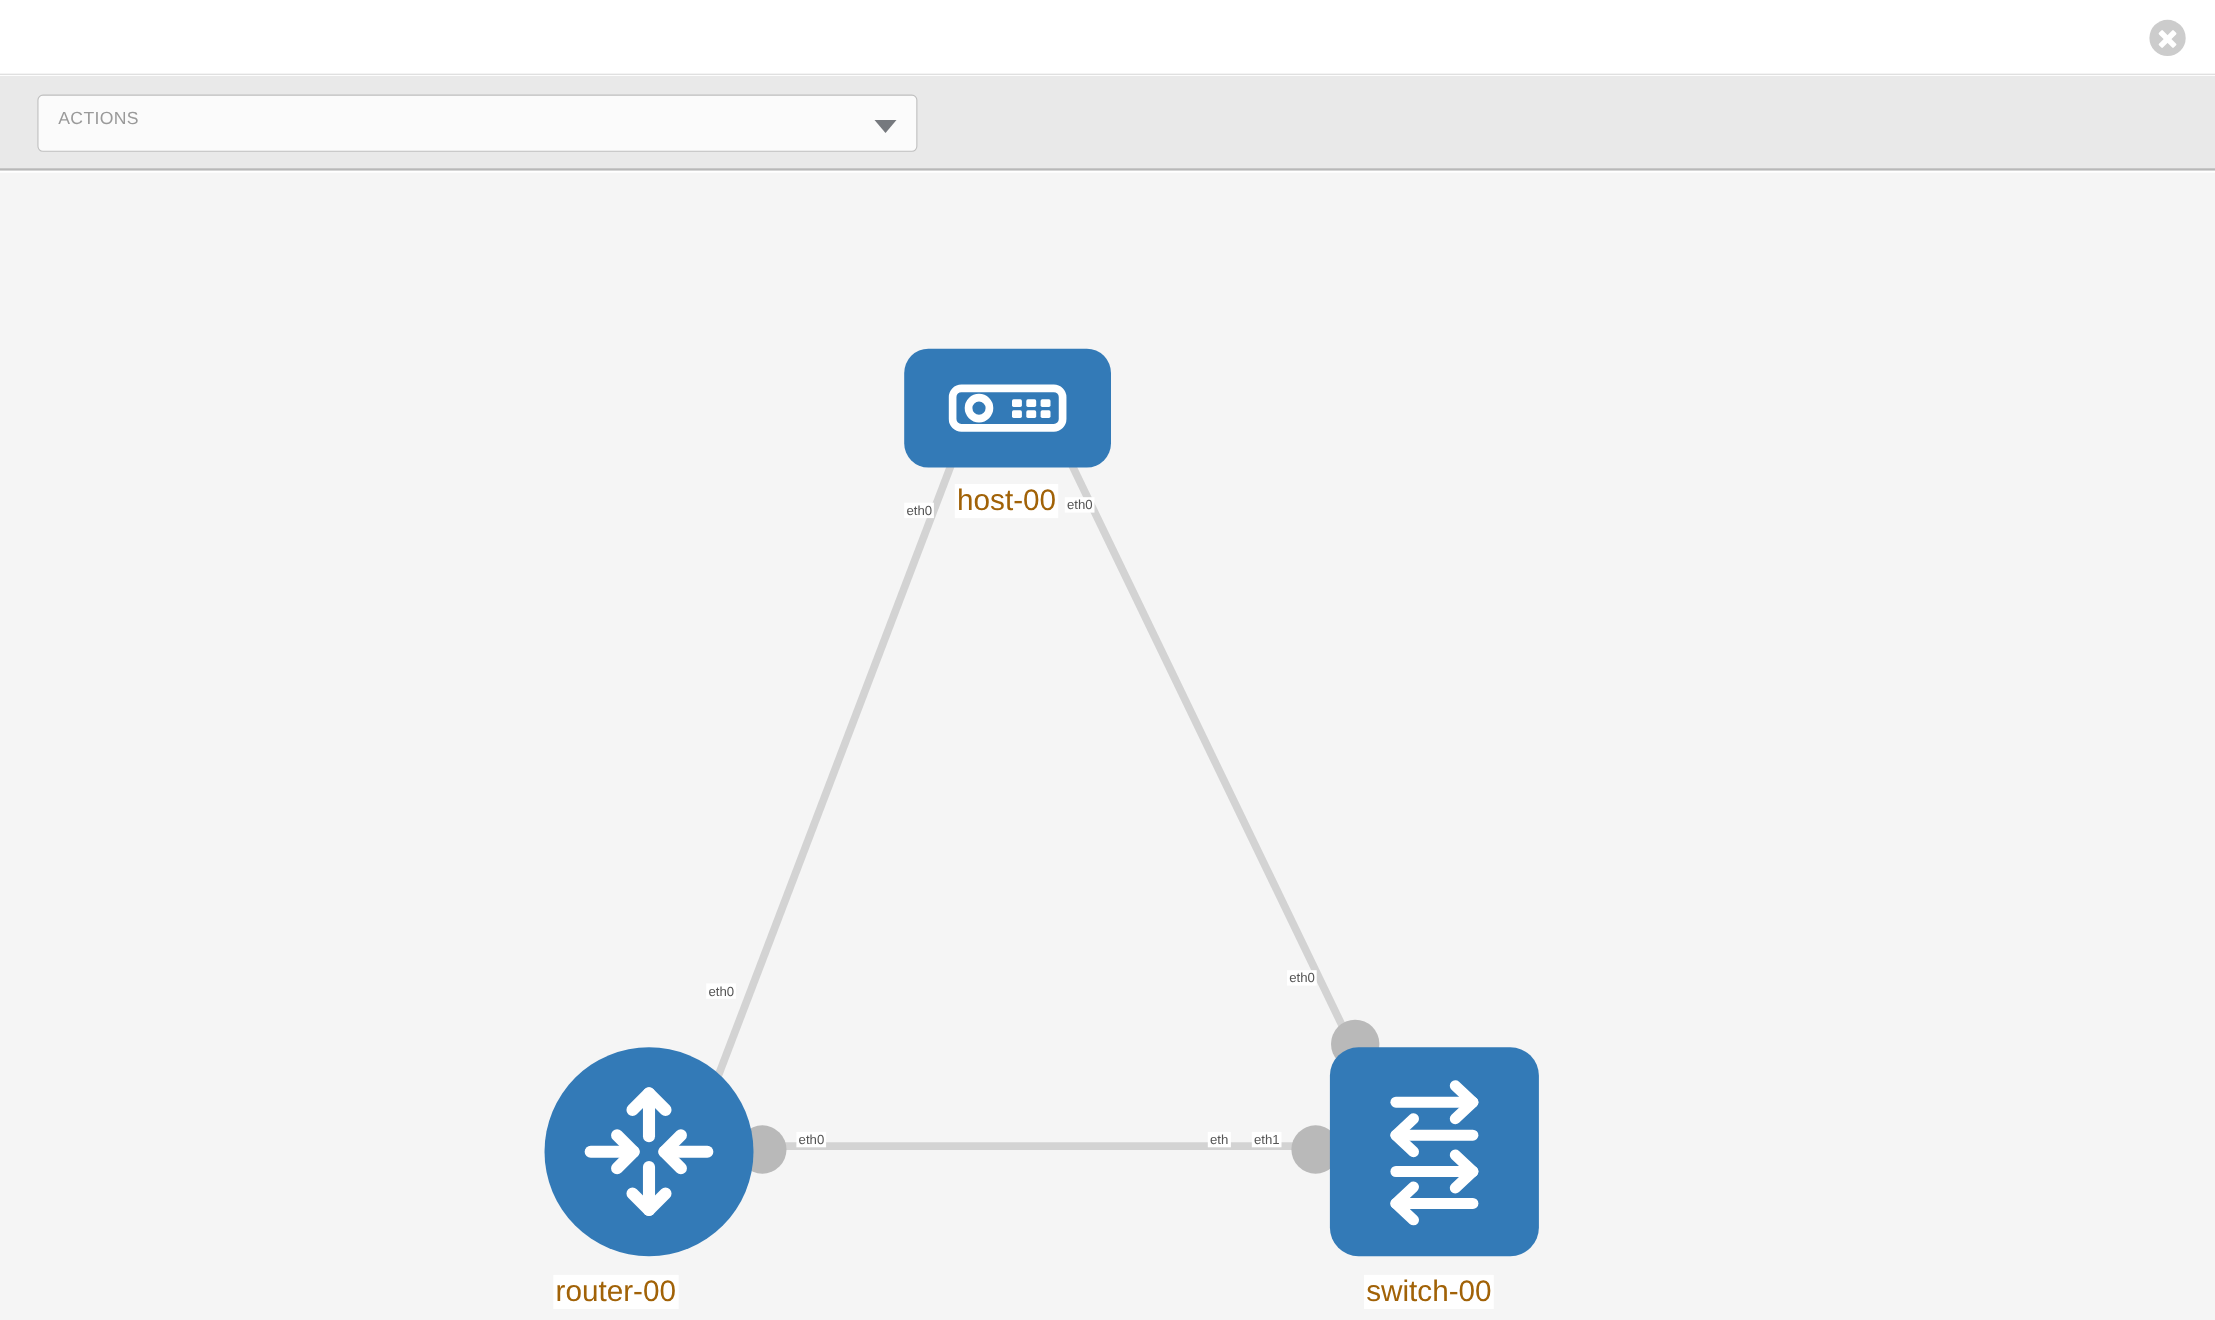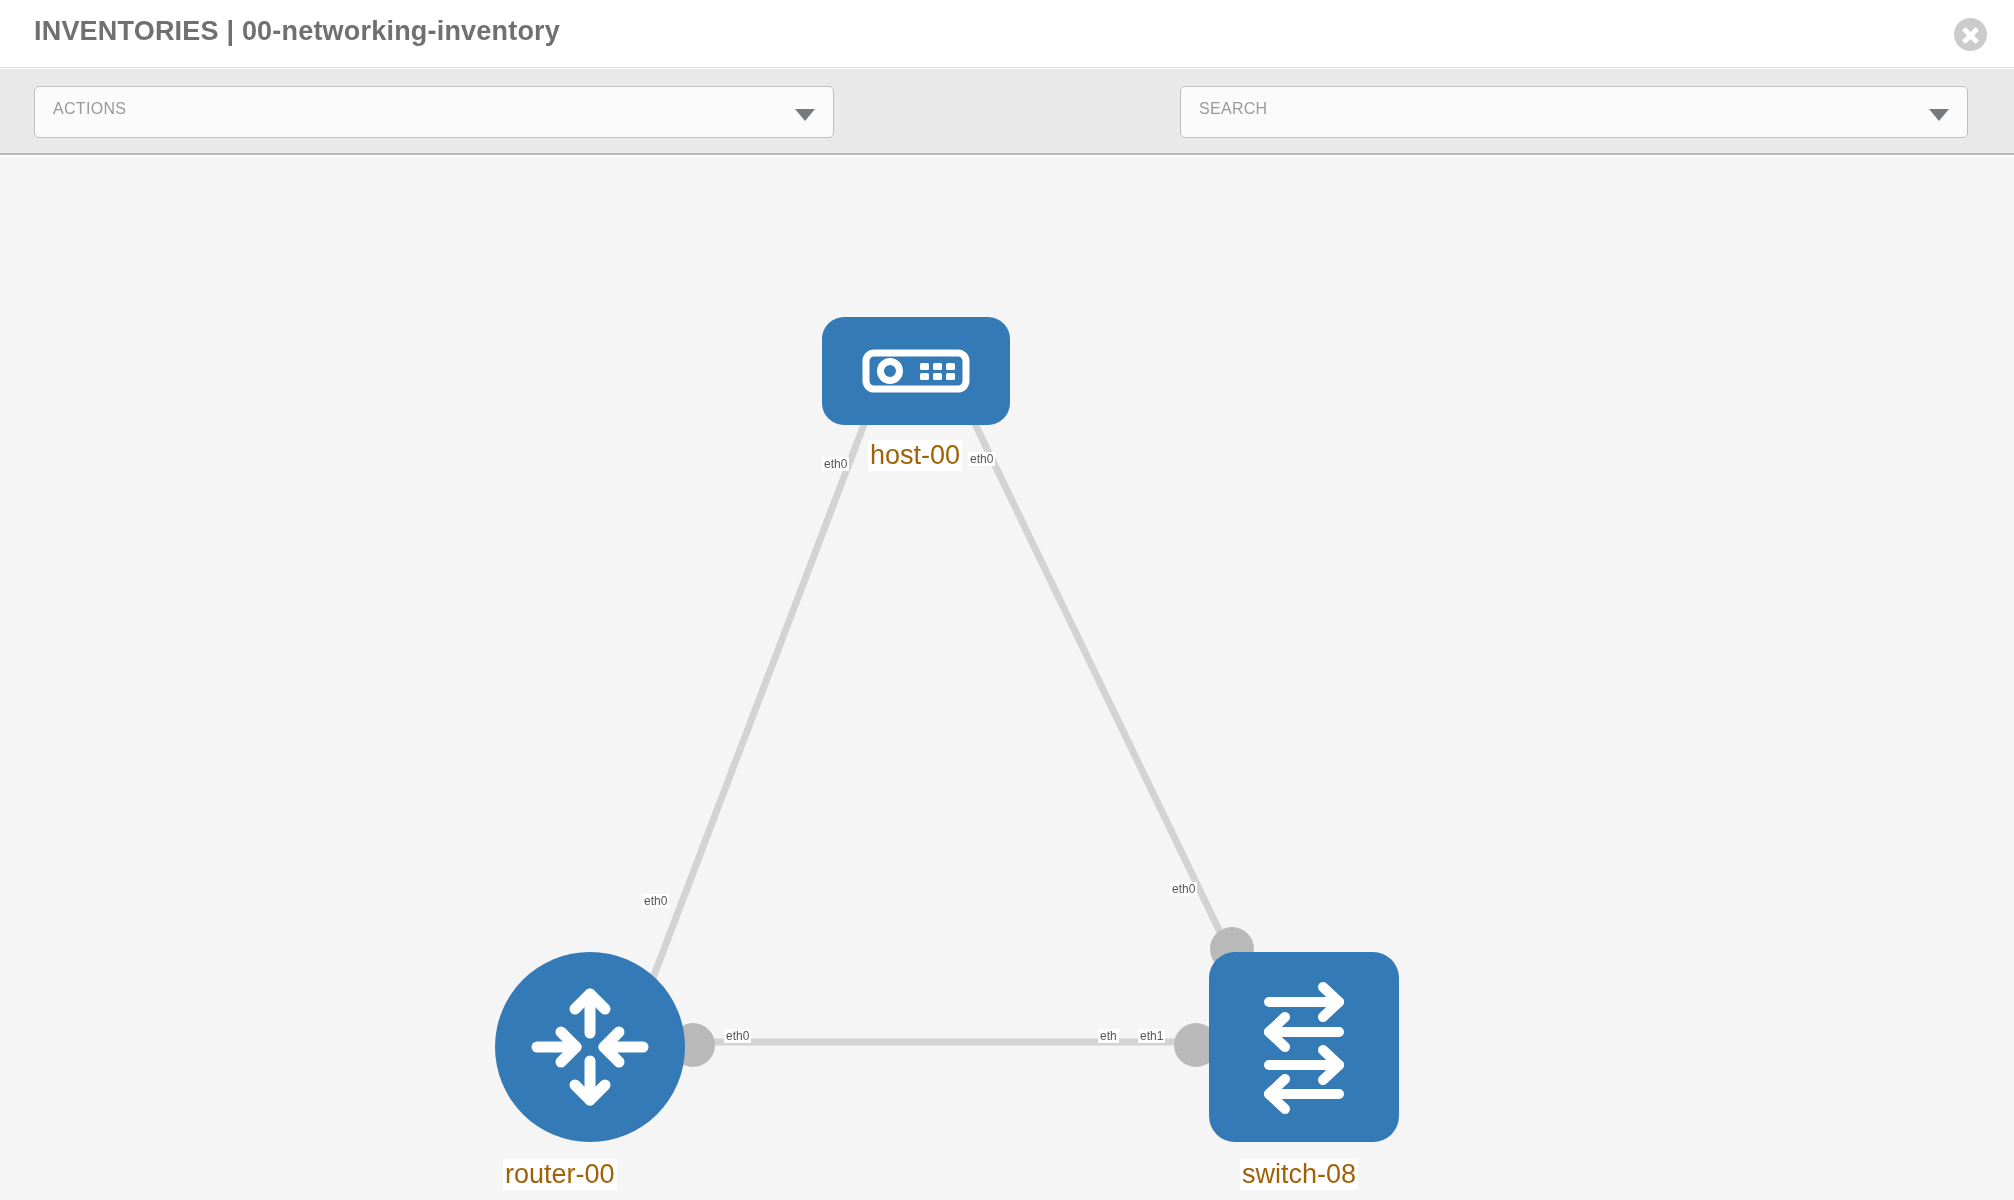--- a/index.html
+++ b/index.html
@@ -102,21 +102,20 @@
     white-space: nowrap;
     padding: 0 2px;
   }
 </style>
 </head>
 <body>
 
 <div class="app">
 
   <div class="header">
-    <div class="page-title">INVENTORIES | 00-networking-inventory</div>
     <div class="close-btn">
       <div class="x1"></div>
       <div class="x2"></div>
     </div>
   </div>
 
   <div class="toolbar">
 
     <div class="select-box actions-box">
       <span class="select-label">ACTIONS</span>
@@ -133,24 +132,20 @@
 
     <div class="tool-icon key-icon">
       <svg width="40" height="40" viewBox="0 0 40 40">
         <circle cx="14" cy="15.5" r="9.2" fill="none" stroke="#82868d" stroke-width="5"></circle>
         <circle cx="14" cy="15.5" r="3.3" fill="#f2f2f2"></circle>
         <rect x="19" y="17.5" width="19" height="5.2" rx="2" fill="#82868d" transform="rotate(32 19 20)"></rect>
         <rect x="31" y="20.5" width="8" height="4.6" rx="2" fill="#82868d" transform="rotate(32 31 22.8)"></rect>
       </svg>
     </div>
 
-    <div class="select-box search-box">
-      <span class="select-label">SEARCH</span>
-      <span class="caret"></span>
-    </div>
   </div>
 
   <div class="canvas">
 
     <svg class="topo-svg" width="2014" height="1043">
 
       <line x1="884" y1="215" x2="640" y2="855" stroke="#d3d3d3" stroke-width="7"></line>
 
       <line x1="950" y1="215" x2="1232" y2="800" stroke="#d3d3d3" stroke-width="7"></line>
 
@@ -207,19 +202,19 @@
           <polyline points="84,7 100,22 84,37"></polyline>
           <line x1="100" y1="52" x2="30" y2="52"></line>
           <polyline points="46,37 30,52 46,67"></polyline>
           <line x1="30" y1="85" x2="100" y2="85"></line>
           <polyline points="84,70 100,85 84,100"></polyline>
           <line x1="100" y1="114" x2="30" y2="114"></line>
           <polyline points="46,99 30,114 46,129"></polyline>
         </g>
       </svg>
     </div>
-    <div class="node-label" style="left:1240px; top:1002px;">switch-08</div>
+    <div class="node-label" style="left:1240px; top:1002px;">switch-00</div>
     <div class="iface-label" style="left:1170px; top:725px;">eth0</div>
     <div class="iface-label" style="left:1098px; top:872px;">eth</div>
     <div class="iface-label" style="left:1138px; top:872px;">eth1</div>
 
   </div>
 </div>
 
 </body></html>

